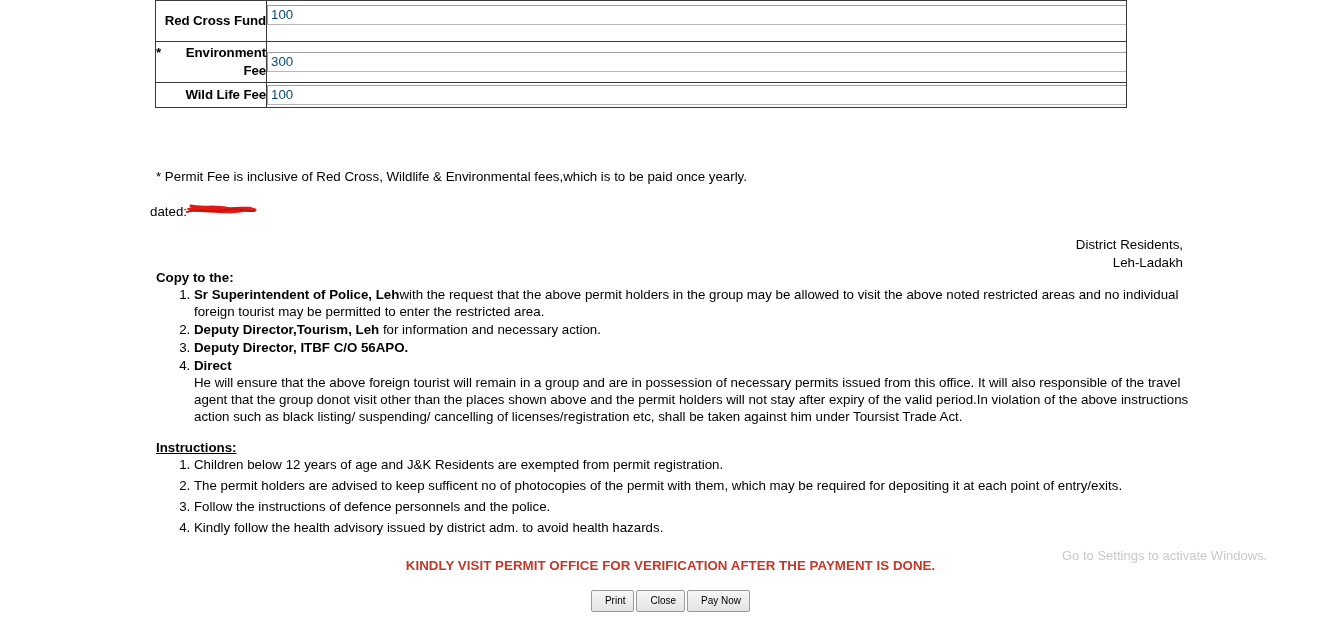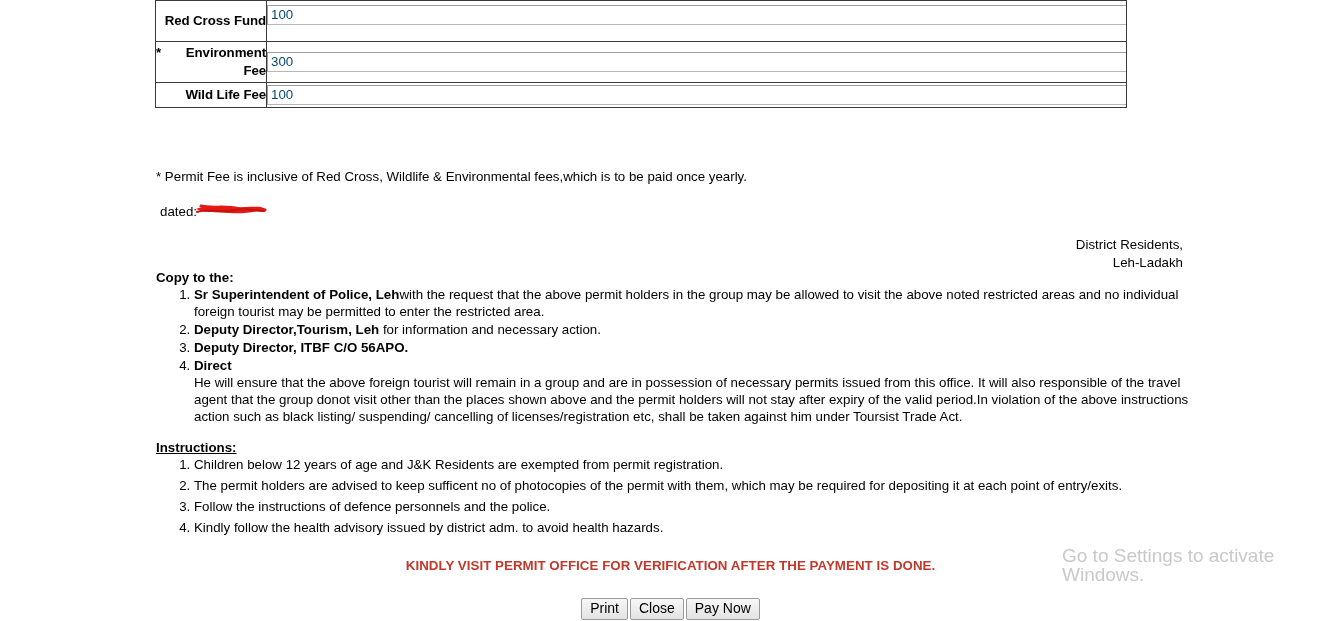--- a/index.html
+++ b/index.html
@@ -84,21 +84,21 @@
   .note-line {
     position: absolute;
     left: 156px;
     top: 168px;
     font-size: 13.3px;
     line-height: 1.3;
     white-space: nowrap;
   }
   .dated-line {
     position: absolute;
-    left: 160px;
+    left: 150px;
     top: 202px;
     font-size: 13.3px;
     line-height: 1.3;
     white-space: nowrap;
   }
   .redaction {
     display: inline-block;
     vertical-align: middle;
     position: relative;
     top: -1px;
@@ -186,48 +186,48 @@
     position: absolute;
     left: 0;
     right: 0;
     top: 590px;
     text-align: center;
     white-space: nowrap;
   }
   .btn {
     display: inline-block;
     font-family: "Liberation Sans", sans-serif;
-    font-size: 14px;
+    font-size: 10px;
     color: #000;
     background: #efefef;
     background: linear-gradient(#f7f7f7, #e3e3e3);
     border: 1px solid #9a9a9a;
     border-radius: 2px;
-    padding: 2px 8px 3px 8px;
-    margin: 8px 1px;
+    padding: 2px 8px 3px 13px;
+    margin: 0 1px;
     line-height: 15px;
     cursor: pointer;
   }
 
   
   .watermark {
     position: absolute;
     left: 1062px;
     top: 546px;
     color: #c3c3c3;
     user-select: none;
   }
   .watermark .wm-title {
     font-size: 23px;
     line-height: 27px;
     color: #c9c9c9;
     font-weight: normal;
   }
   .watermark .wm-sub {
-    font-size: 19px;
+    font-size: 13px;
     line-height: 19px;
     color: #c9c9c9;
   }
 </style>
 </head>
 <body>
 
 <div class="fee-table-wrap">
   <table class="fee-table">
     <tbody>

